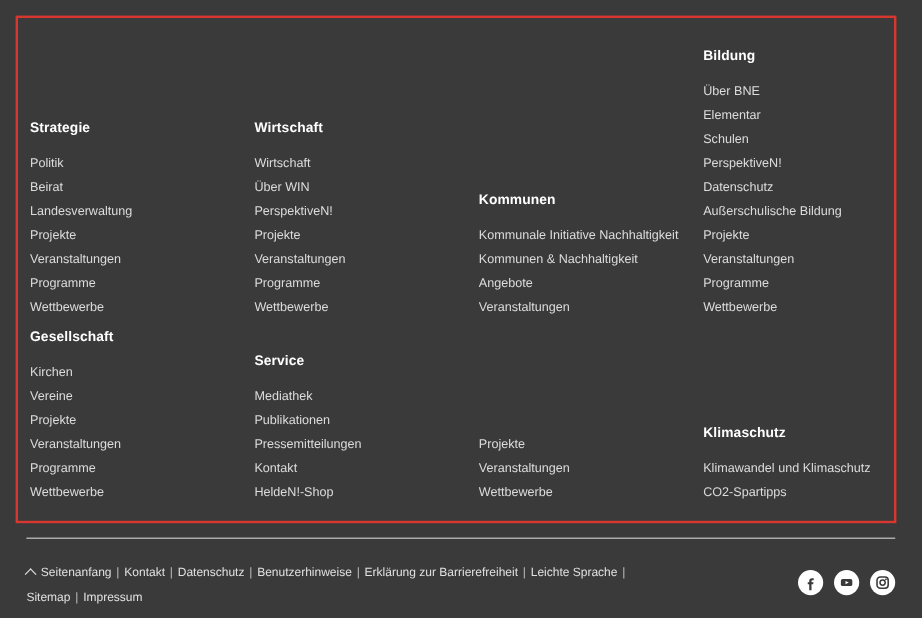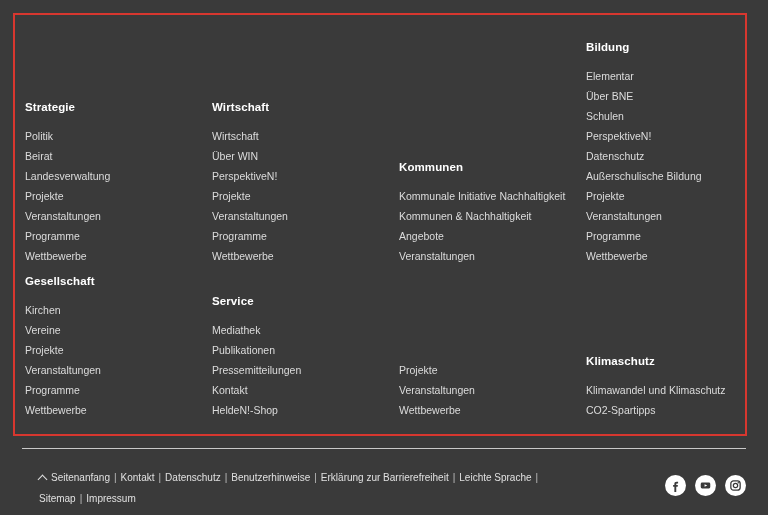--- a/index.html
+++ b/index.html
@@ -101,21 +101,20 @@
     height: 60px;
     padding: 12px 22px 0 22px;
     display: flex;
     justify-content: space-between;
     align-items: flex-start;
   }
 
   #footer-links {
     max-width: 600px;
     line-height: 21px;
-    margin-left: 17px;
   }
 
   .footer-line {
     font-size: 10px;
     color: #e0e0e0;
     white-space: nowrap;
   }
 
   .footer-link {
     font-size: 10px;
@@ -205,22 +204,22 @@
     <div class="sitemap-col">
       <div class="col-heading">Kommunen</div>
       <a class="col-link">Kommunale Initiative Nachhaltigkeit</a>
       <a class="col-link">Kommunen &amp; Nachhaltigkeit</a>
       <a class="col-link">Angebote</a>
       <a class="col-link">Veranstaltungen</a>
     </div>
 
     <div class="sitemap-col">
       <div class="col-heading">Bildung</div>
+      <a class="col-link">Über BNE</a>
       <a class="col-link">Elementar</a>
-      <a class="col-link">Über BNE</a>
       <a class="col-link">Schulen</a>
       <a class="col-link">PerspektiveN!</a>
       <a class="col-link">Datenschutz</a>
       <a class="col-link">Außerschulische Bildung</a>
       <a class="col-link">Projekte</a>
       <a class="col-link">Veranstaltungen</a>
       <a class="col-link">Programme</a>
       <a class="col-link">Wettbewerbe</a>
     </div>
   </div>

